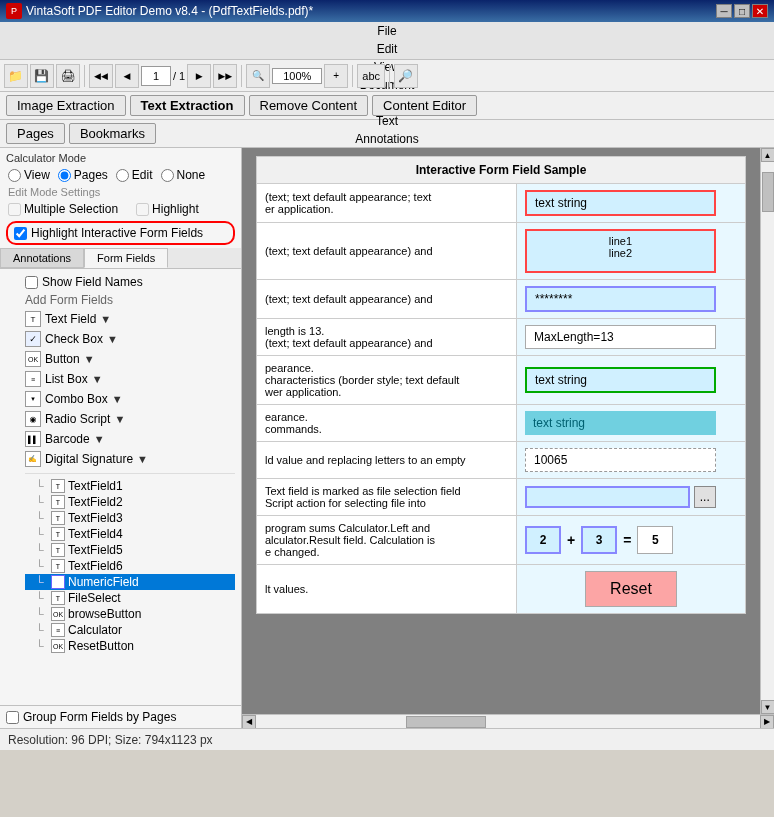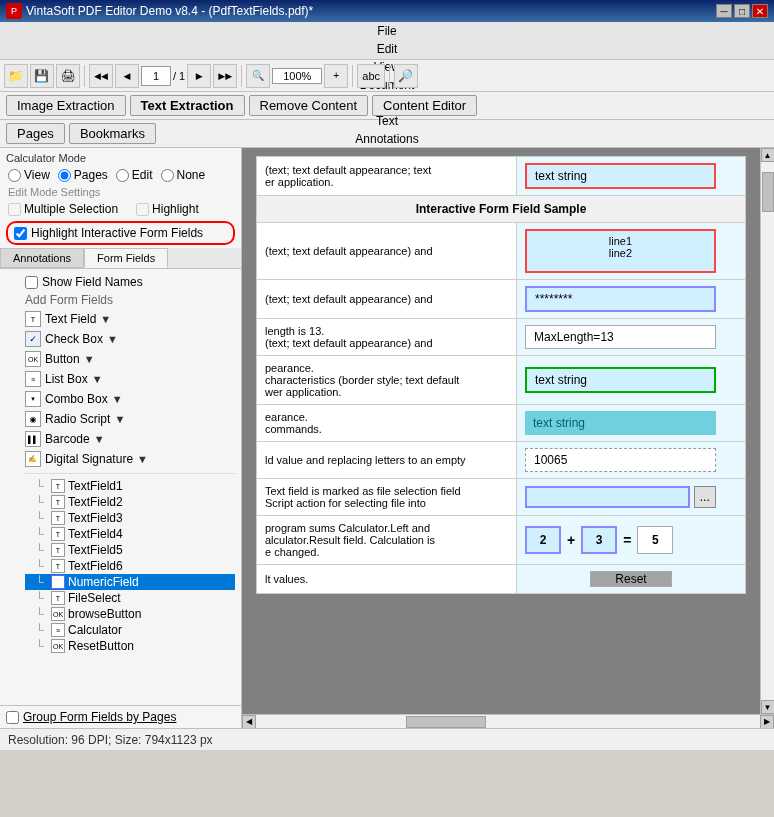--- a/index.html
+++ b/index.html
@@ -196,21 +196,20 @@
     .tree-icon { width: 14px; height: 14px; border: 1px solid #999; display: flex; align-items: center; justify-content: center; font-size: 8px; background: #fff; margin-right: 3px; }
 
     
     .bottom-check {
       padding: 4px 6px;
       border-top: 1px solid #c0c0c0;
       font-size: 11px;
       display: flex;
       align-items: flex-end;
       gap: 4px;
-      text-decoration: underline;
     }
 
     
     .right-panel {
       flex: 1;
       display: flex;
       flex-direction: column;
       background: #808080;
       overflow: hidden;
     }
@@ -372,23 +371,23 @@
       width: 36px;
       height: 28px;
       display: flex;
       align-items: center;
       justify-content: center;
       font-size: 14px;
       font-weight: bold;
     }
     .reset-btn {
       border: 1px solid #aaa;
-      background: #a3a3a3;
-      padding: 0 24px;
-      font-size: 12px;
+      background: #fca5a5;
+      padding: 8px 24px;
+      font-size: 16px;
       cursor: pointer;
     }
 
     
     .right-scrollbar {
       width: 14px;
       background: #e8e8e8;
       border-left: 1px solid #c0c0c0;
       display: flex;
       flex-direction: column;
@@ -701,33 +700,33 @@
     </div>
   </div>
 
   <div class="right-panel">
     <div class="right-content">
       <div class="pdf-scroll-area">
         <div class="pdf-page">
           <table class="form-table">
             <tbody>
                 <tr>
+              <td colspan="2" class="sample-header">
+                <span>Interactive Form Field Sample</span>
+              </td>
+            </tr>
+
+            <tr>
               <td class="desc-cell">
                 (text; text default appearance; text<br>er application.
               </td>
               <td class="sample-cell">
                 <div class="sample-text-field">
                   <span>text string</span>
                 </div>
-              </td>
-            </tr>
-
-            <tr>
-              <td colspan="2" class="sample-header">
-                <span>Interactive Form Field Sample</span>
               </td>
             </tr>
 
             <tr>
               <td class="desc-cell">
                 (text; text default appearance) and
               </td>
               <td class="sample-cell">
                 <div class="sample-text-field-multiline">
                   line1<br>line2

